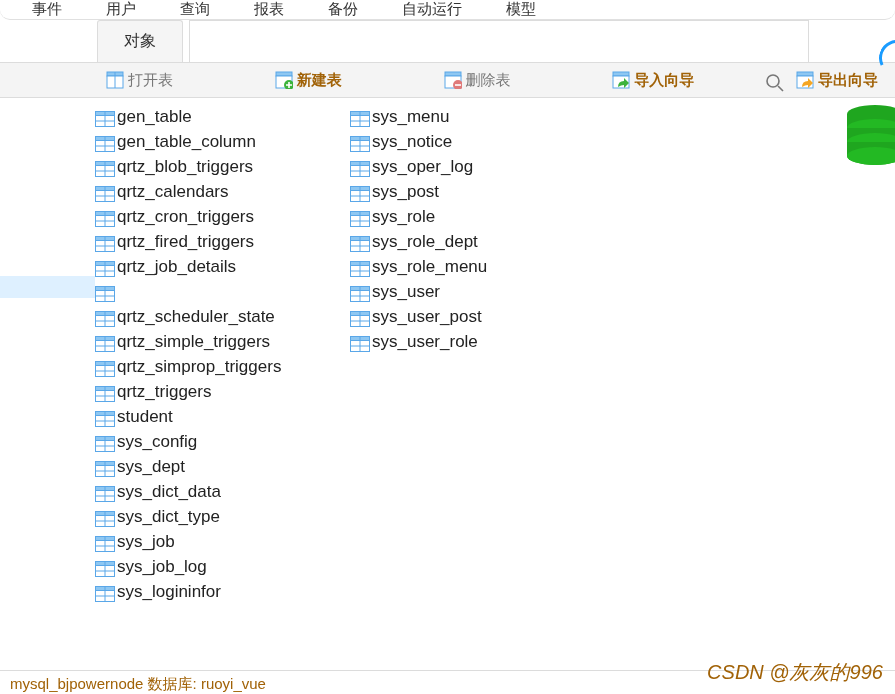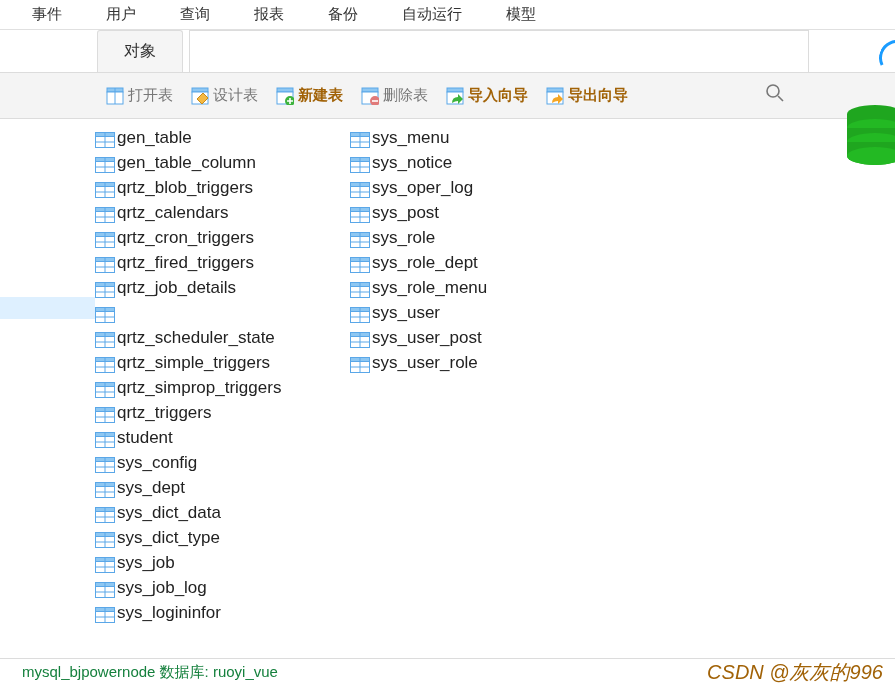--- a/index.html
+++ b/index.html
@@ -1,45 +1,45 @@
 <!DOCTYPE html>
 <html><head>
 <meta charset="utf-8">
 <style>
 * { box-sizing: border-box; margin: 0; padding: 0; font-family: "Microsoft YaHei", Arial, sans-serif; }
 body { width: 895px; height: 694px; background: #fff; overflow: hidden; position: relative; font-size: 15px; }
 
-.menubar { height: 30px; display: flex; align-items: center; padding: 0 10px; border-bottom: 1px solid #e0e0e0; }
+.menubar { height: 20px; display: flex; align-items: center; padding: 0 10px; border-bottom: 1px solid #e0e0e0; border-radius: 11px; }
 .menubar .menu-item { padding: 4px 22px; color: #333; font-size: 15px; cursor: default; }
 
 .tabrow { height: 42px; display: flex; align-items: stretch; padding-left: 97px; }
 .tabrow .tab { background: #f5f5f5; border: 1px solid #dcdcdc; border-bottom: none; padding: 8px 26px; display: flex; align-items: center; color: #333; font-size: 16px; border-radius: 3px 3px 0 0; margin-right: 4px; }
 .tabrow .filter-box { flex: 1; margin-left: 2px; border: 1px solid #dcdcdc; border-bottom: none; background: #fff; max-width: 620px; }
 
-.toolbar { height: 47px; background: #f4f4f4; border-top: 1px solid #dcdcdc; border-bottom: 1px solid #dcdcdc; display: flex; align-items: center; padding: 0 8px 0 97px; position: relative; }
+.toolbar { height: 36px; background: #f4f4f4; border-top: 1px solid #dcdcdc; border-bottom: 1px solid #dcdcdc; display: flex; align-items: center; padding: 0 8px 0 97px; position: relative; justify-content: space-between; }
 .toolbar .tbtn { display: flex; align-items: center; padding: 0 9px; height: 100%; color: #777; font-size: 15px; }
 .toolbar .tbtn.active { color: #a16207; font-weight: 600; }
 .toolbar .tbtn .ticon { width: 18px; height: 18px; margin-right: 4px; display: inline-block; position: relative; }
 .toolbar .search-icon { position: absolute; right: 110px; top: 10px; }
 
 .content { display: flex; height: calc(100% - 140px); }
 .sidepad { width: 95px; background: #fff; position: relative; }
 .sidepad .sel-row { position: absolute; top: 178px; left: 0; right: 0; height: 22px; background: #def0ff; }
 
 .tables-area { flex: 0 0 720px; display: flex; padding-top: 4px; }
 .col { display: flex; flex-direction: column; }
 .col.c1 { width: 255px; }
 .col.c2 { width: 230px; }
 .tbl-item { display: flex; align-items: flex-end; height: 25px; font-size: 17px; color: #222; cursor: default; }
 .tbl-item .tbl-icon { width: 20px; height: 16px; margin-right: 2px; flex-shrink: 0; }
 
 .right-strip { position: absolute; right: 0; top: 30px; width: 80px; height: 660px; display: flex; flex-direction: column; align-items: center; }
 .right-strip .partial-circle { position: absolute; top: 10px; right: -20px; width: 36px; height: 36px; border: 3px solid #1a9cff; border-radius: 50%; border-right-color: transparent; border-bottom-color: transparent; transform: rotate(20deg); }
 
-.statusbar { position: absolute; bottom: 0; left: 0; right: 0; height: 36px; border-top: 1px solid #dcdcdc; padding: 4px 22px; color: #15803d; font-size: 15px; background: #fff; }
+.statusbar { position: absolute; bottom: 0; left: 0; right: 0; height: 24px; border-top: 1px solid #dcdcdc; padding: 4px 10px; color: #a16207; font-size: 15px; background: #fff; }
 .watermark { position: absolute; bottom: 8px; right: 12px; color: #a16207; font-size: 20px; font-style: italic; pointer-events: none; }
 
 
 .mini-grid rect { fill: #fff; stroke: #5aa7e8; stroke-width: 1; }
 .mini-grid .hdr { fill: #8ec7f2; }
 </style>
 </head>
 <body>
 
 <div class="menubar">
@@ -60,30 +60,20 @@
 <div class="toolbar">
   <div class="tbtn">
     <span class="ticon">
       <svg class="mini-grid" viewBox="0 0 18 18">
           <rect class="hdr" x="1" y="1" width="16" height="4"></rect>
           <rect x="1" y="5" width="16" height="12"></rect>
           <line x1="9" y1="1" x2="9" y2="17" stroke="#5aa7e8"></line>
         </svg>
     </span>
     <span>打开表</span>
-  </div>
-  <div class="tbtn">
-    <span class="ticon">
-      <svg class="mini-grid" viewBox="0 0 18 18">
-          <rect class="hdr" x="1" y="1" width="16" height="4"></rect>
-          <rect x="1" y="5" width="16" height="12"></rect>
-          <path d="M12 6 L17 11 L11 17 L6 12 Z" fill="#f5b942" stroke="#c78a1a"></path>
-        </svg>
-    </span>
-    <span>设计表</span>
   </div>
   <div class="tbtn active">
     <span class="ticon">
       <svg class="mini-grid" viewBox="0 0 18 18">
           <rect class="hdr" x="1" y="1" width="16" height="4"></rect>
           <rect x="1" y="5" width="16" height="12"></rect>
           <circle cx="14" cy="14" r="5" fill="#3db33d"></circle>
           <path d="M14 11 v6 M11 14 h6" stroke="#fff" stroke-width="1.6"></path>
         </svg>
     </span>

